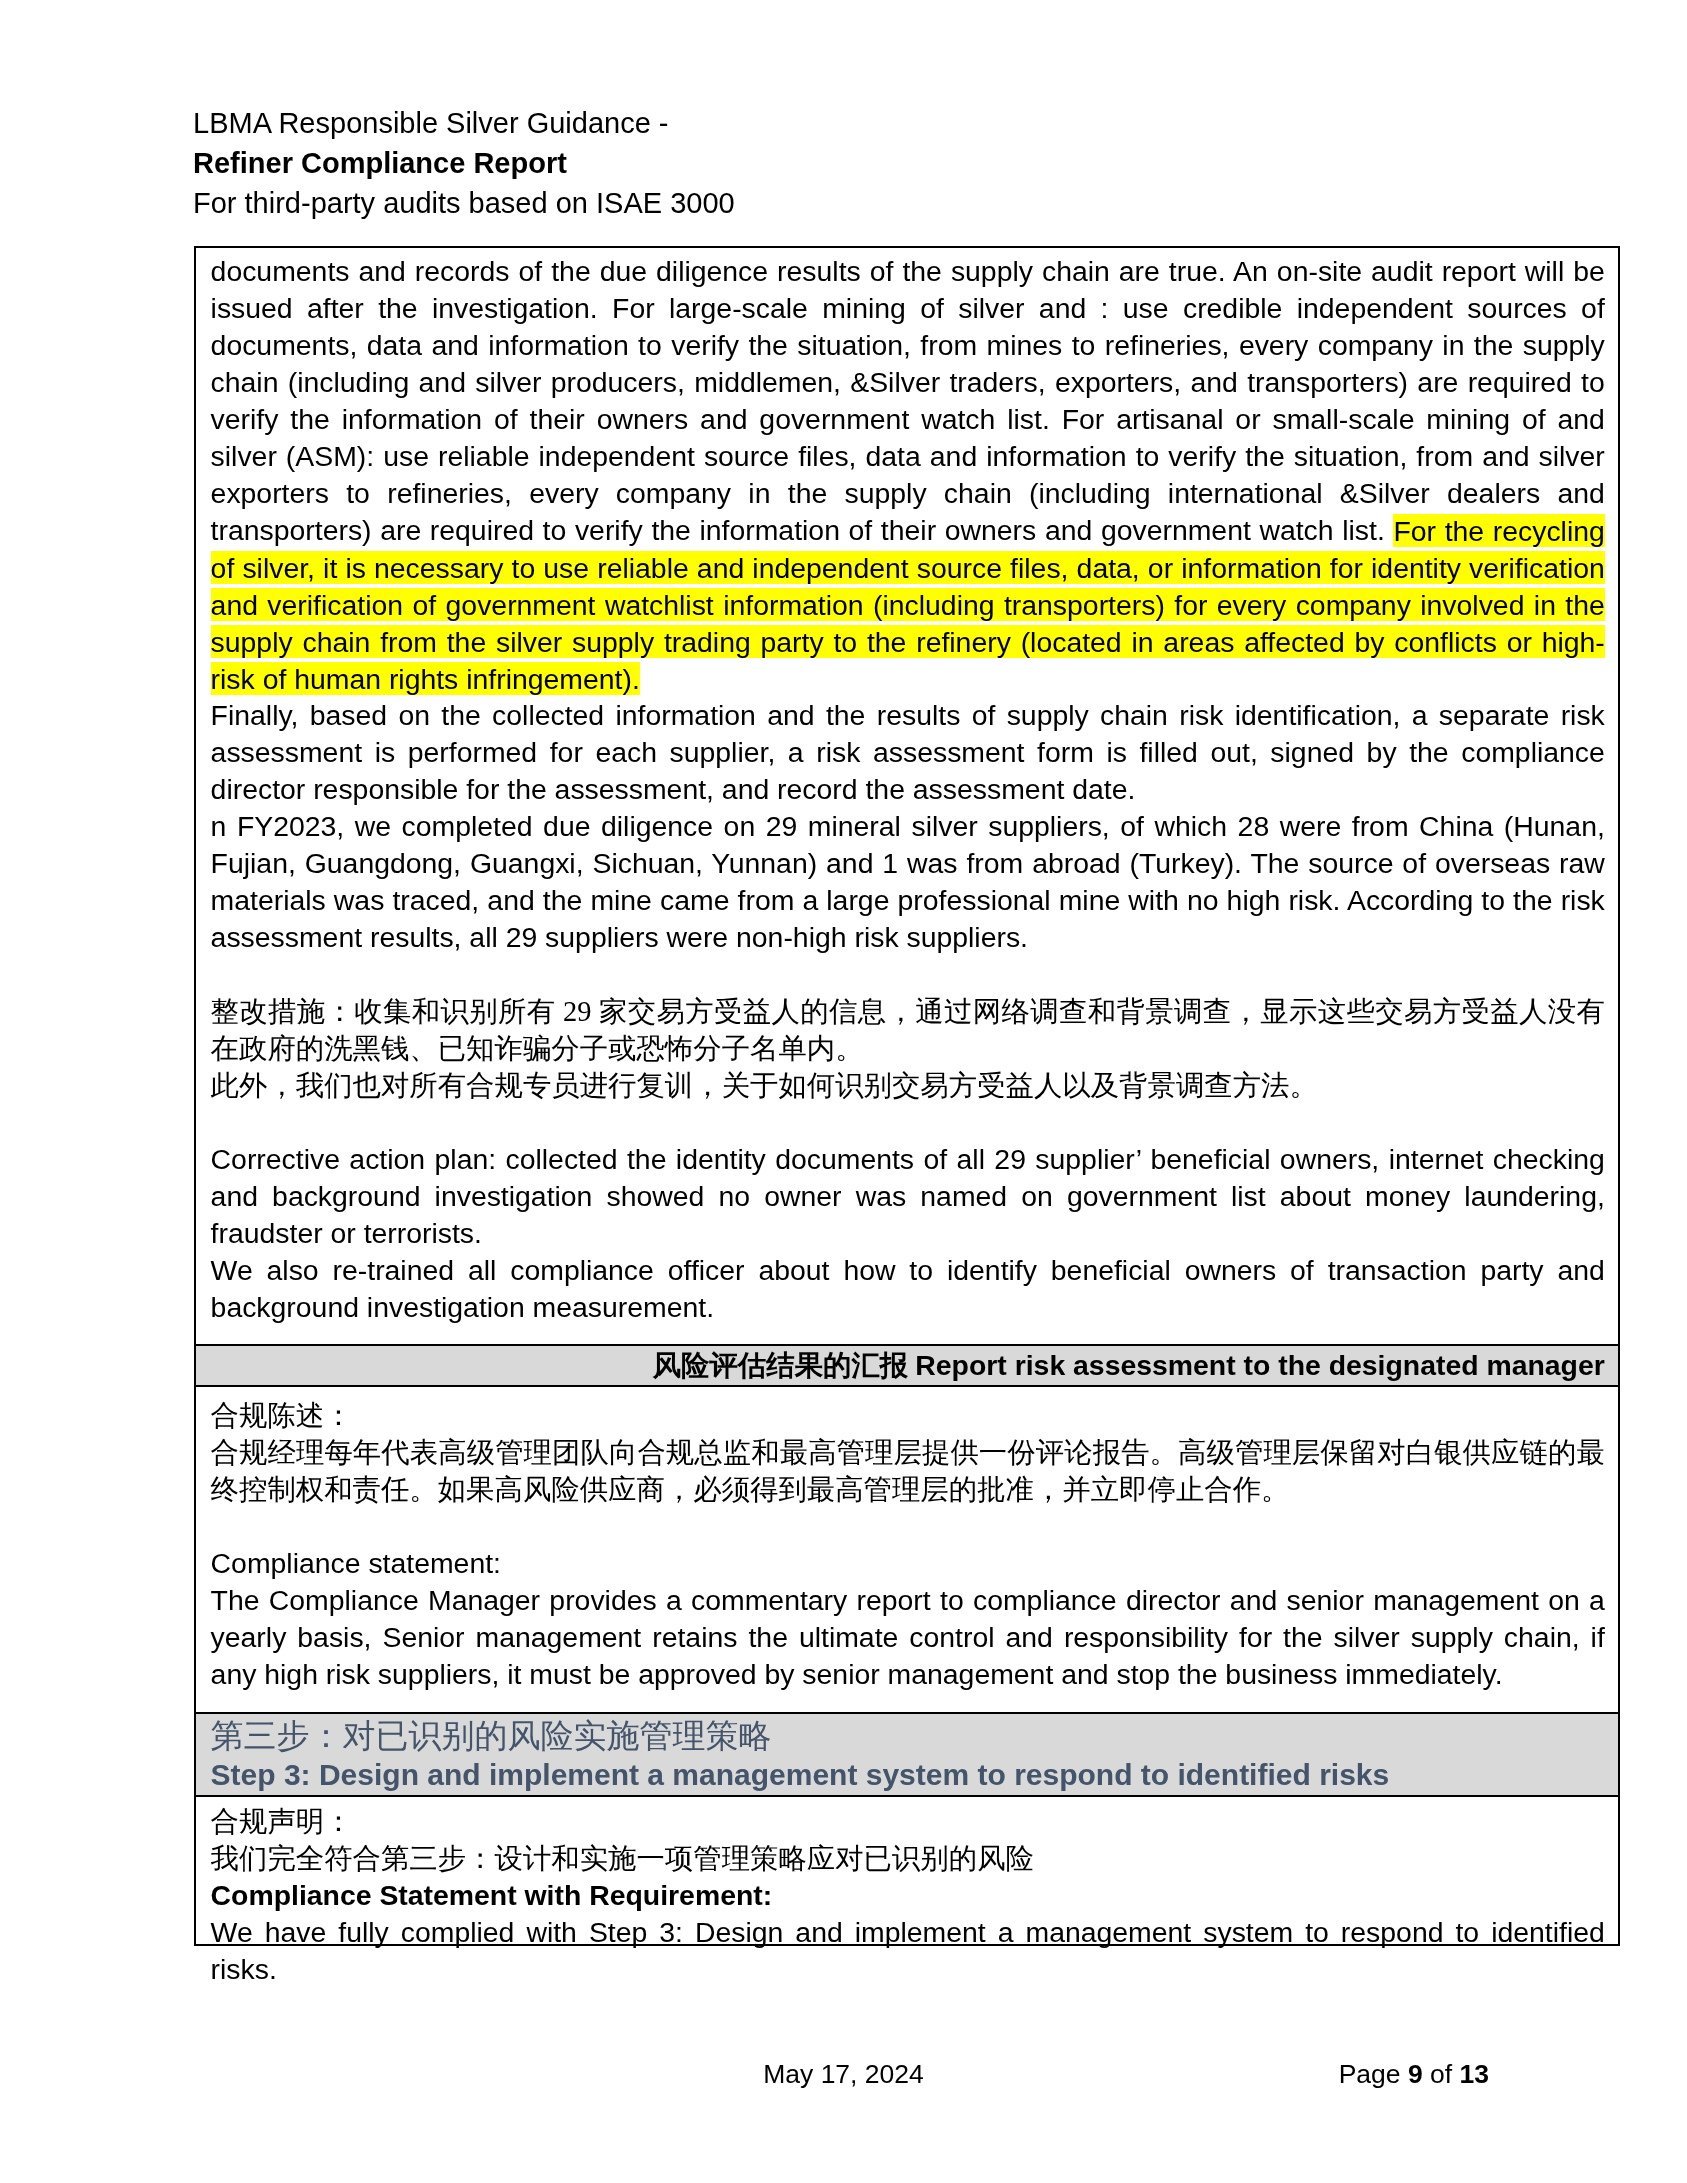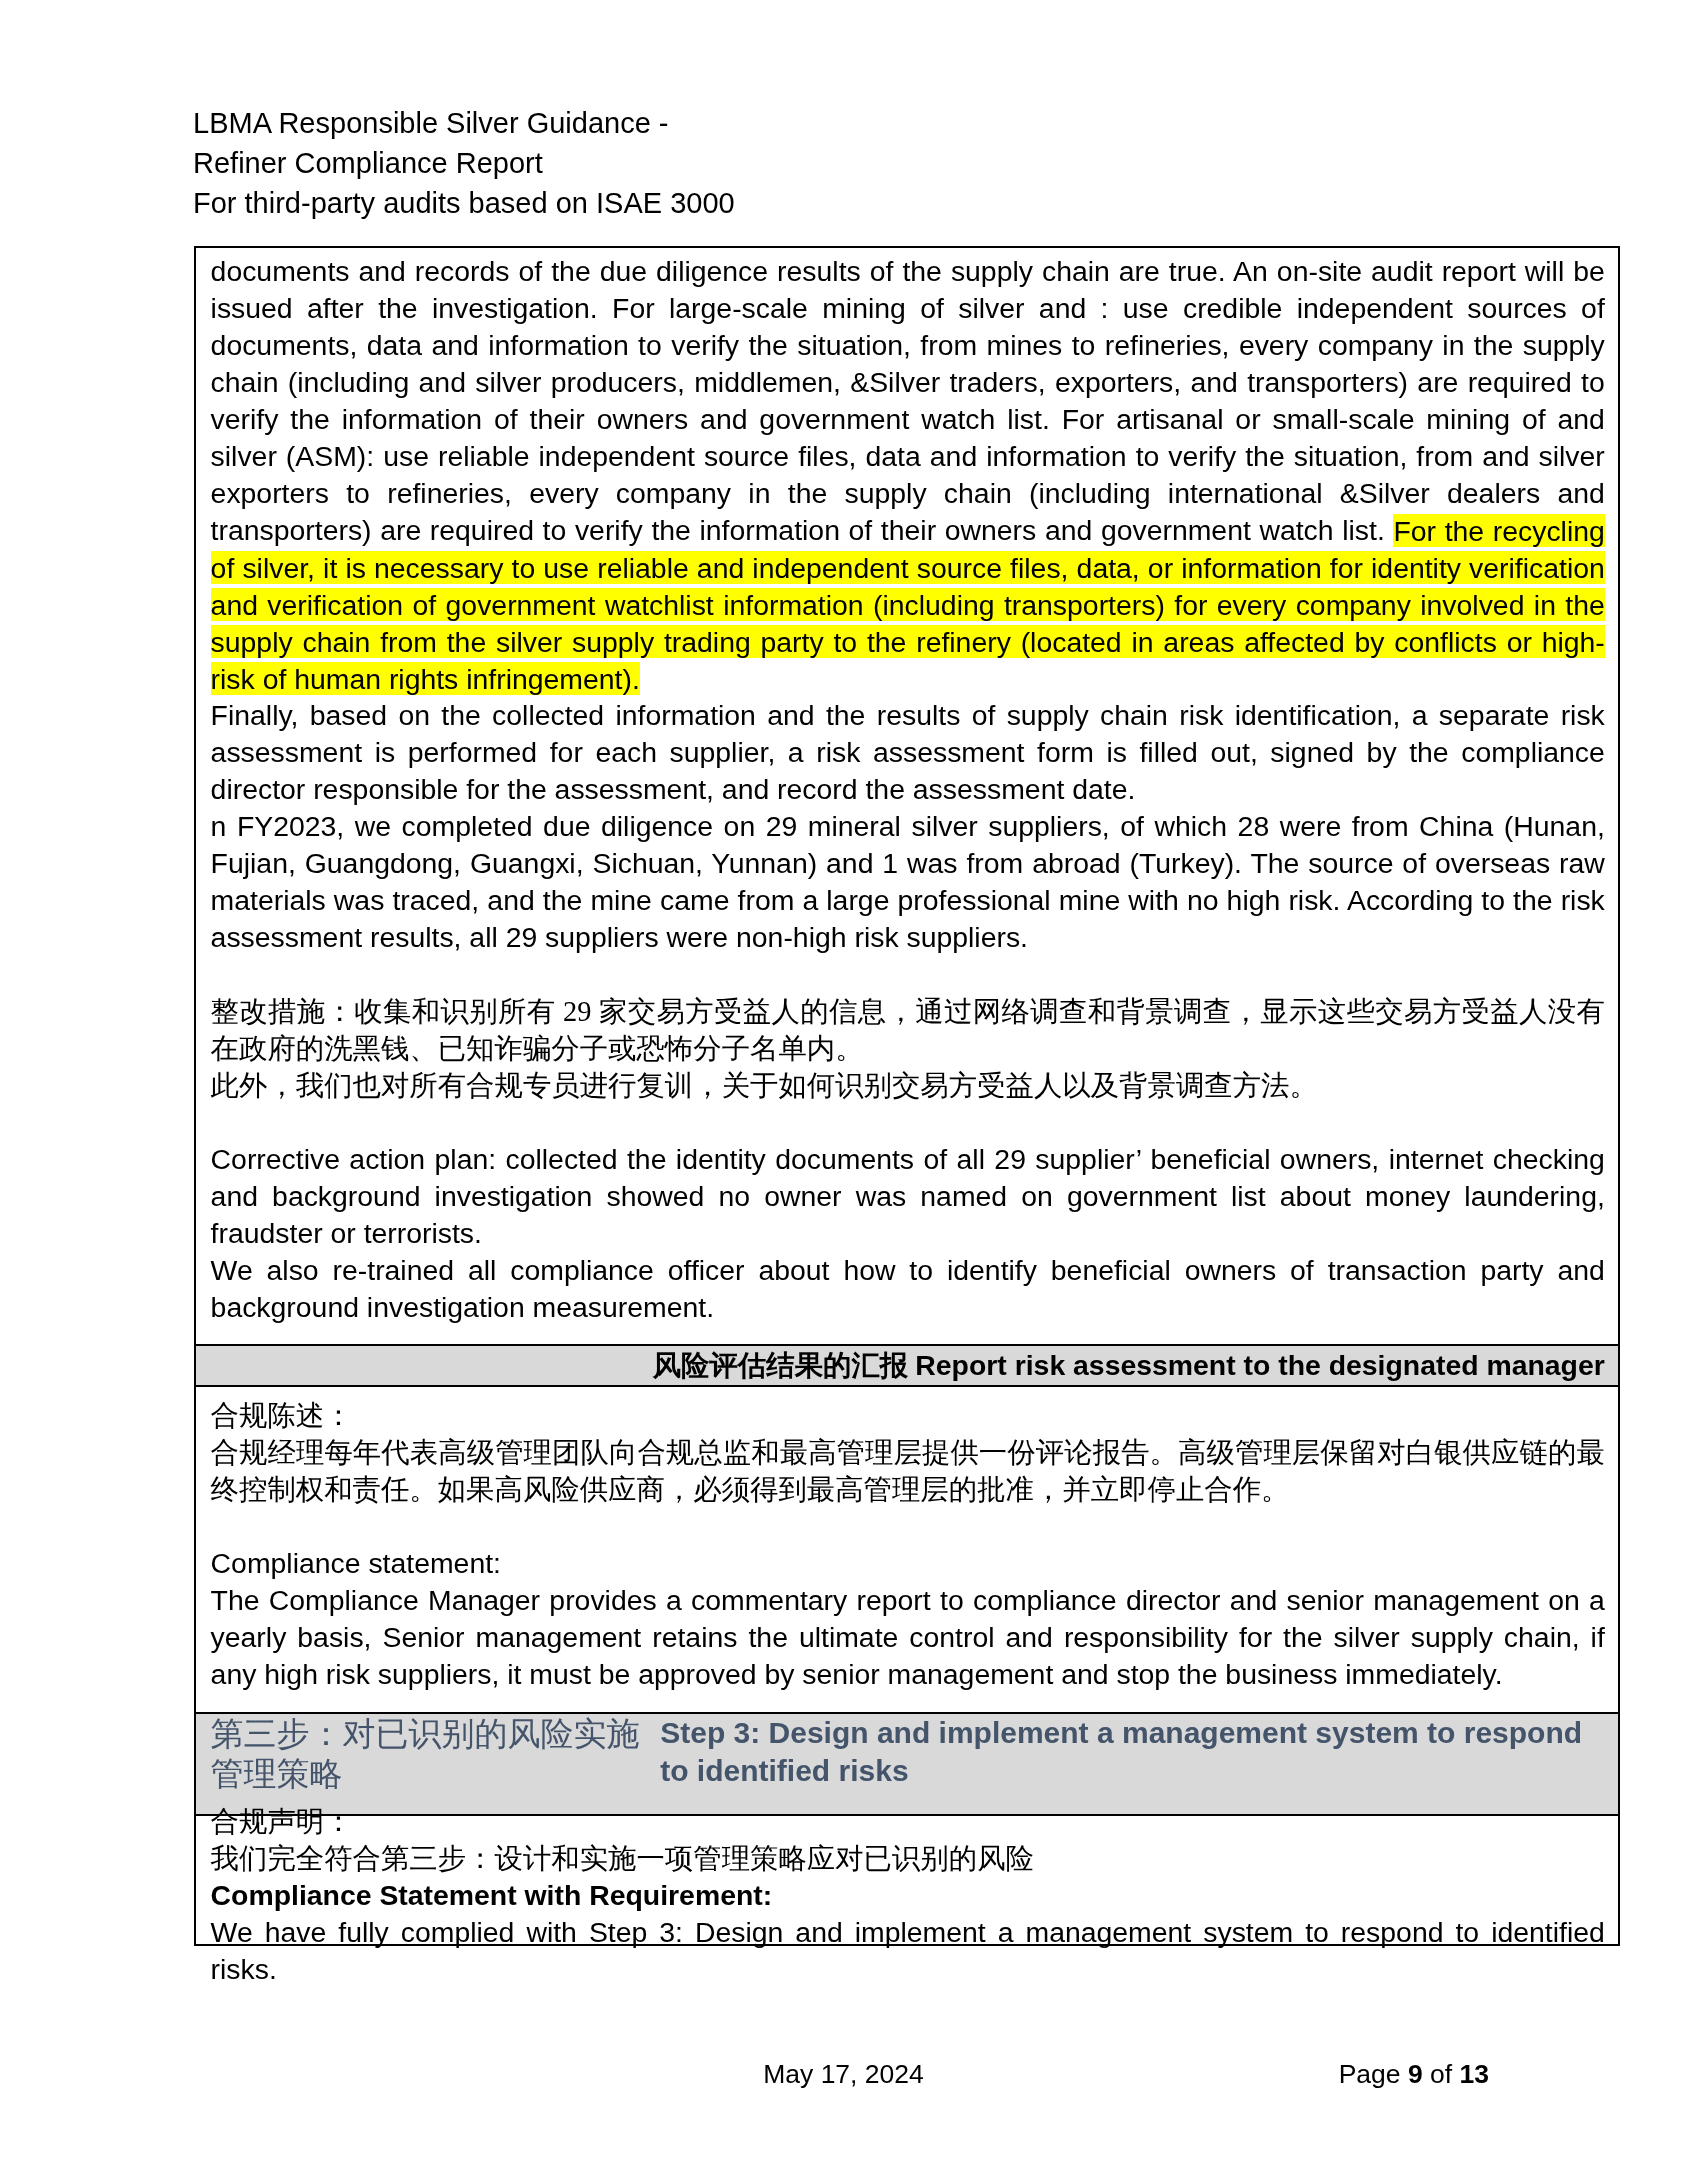--- a/index.html
+++ b/index.html
@@ -5,21 +5,21 @@
   html,body { margin:0; padding:0; background:#ffffff; }
   .page {
     position:relative;
     width:1687px; height:2183px;
     background:#ffffff;
     font-family:"Liberation Sans","DejaVu Sans",sans-serif;
     color:#000;
   }
   
   .doc-header { position:absolute; left:193px; top:103px; font-size:29px; line-height:40px; }
-  .doc-header .bold { font-weight:normal; }
+  .doc-header .bold { font-weight:bold; }
   
   .main-box {
     position:absolute; left:194px; top:246px;
     width:1426px; height:1700px;
     border:2.6px solid #000; box-sizing:border-box;
     background:#fff;
   }
   .cell-text {
     position:absolute; left:14.6px; right:13.2px;
     font-size:28.4px; line-height:37px;
@@ -32,21 +32,21 @@
   .bold { font-weight:bold; }
   
   .section-bar {
     position:absolute; left:0; width:100%; box-sizing:border-box;
     background:#d9d9d9;
     border-top:2.6px solid #000; border-bottom:2.6px solid #000;
     padding-left:14.6px; padding-right:13.2px;
   }
   .bar-1 { top:1096px; height:43px; display:flex; align-items:center;justify-content:flex-end; }
   .bar-1 .bar-line { font-size:28.4px; font-weight:bold; color:#000; }
-  .bar-2 { top:1464px; height:104px; display:flex; justify-content:center; }
+  .bar-2 { top:1464px; height:85px; display:flex; flex-direction:column; justify-content:center; }
   .bar-2 .zh-line { font-size:33px; line-height:40px; color:#44546a; font-family:"Liberation Serif","DejaVu Serif",serif; }
   .bar-2 .en-line { font-size:30px; line-height:38px; color:#44546a; font-weight:bold; }
   .sec2 { top:1149px; }
   .sec3 { top:1555px; }
   
   .footer-date {
     position:absolute; top:2059px; left:0; width:100%;
     text-align:center; font-size:26.5px; line-height:30px;
   }
   .footer-page {

